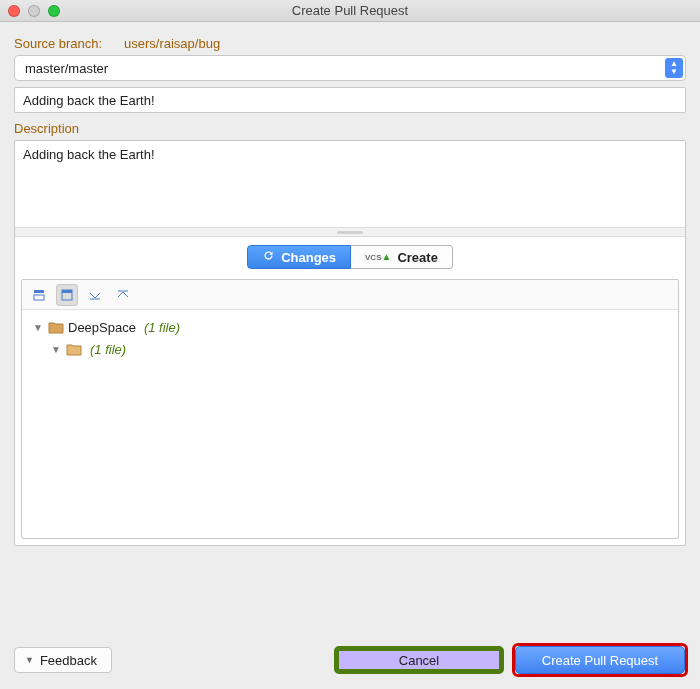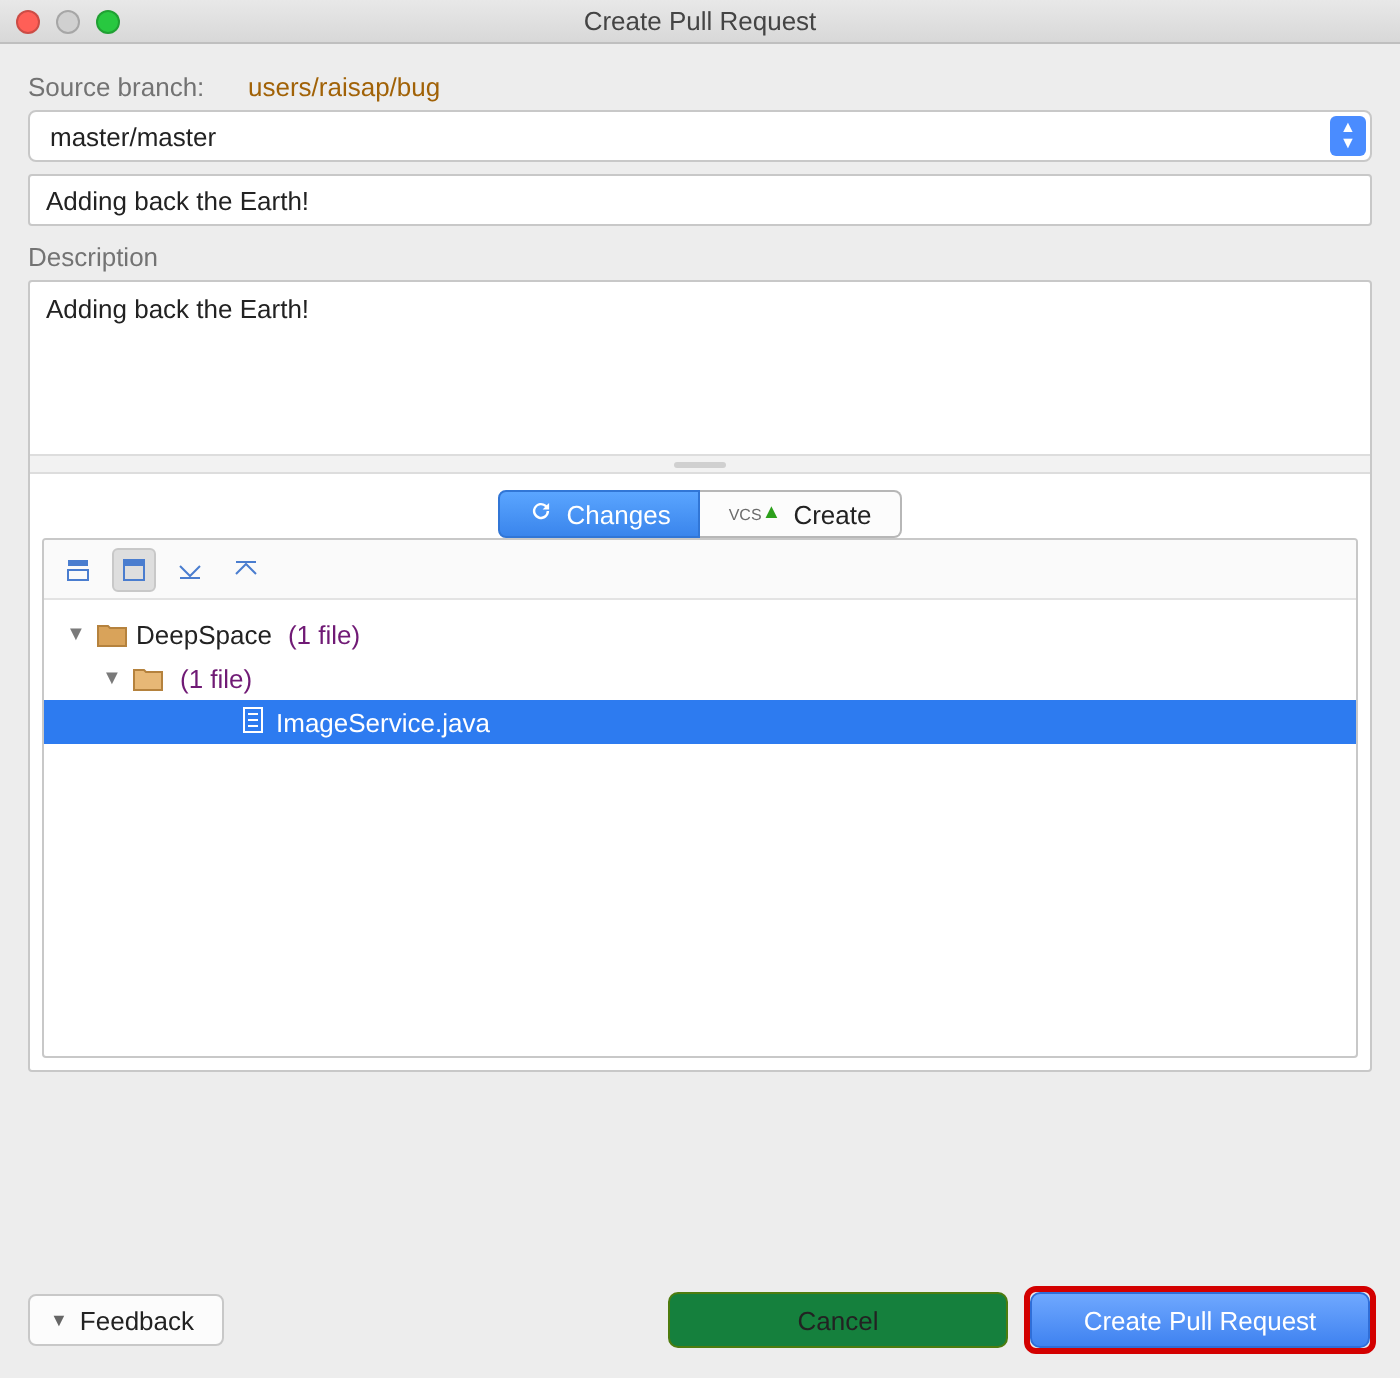--- a/index.html
+++ b/index.html
@@ -31,21 +31,21 @@
   .dot.gray { background: #d0d0d0; }
   .dot.green { background: #28c840; }
   .titlebar-title {
     position: absolute; left:0; right:0; text-align:center;
     font-size: 13px; color:#444;
   }
   .content {
     padding: 10px 14px 0 14px;
   }
   .row { display:flex; align-items:center; margin: 4px 0; }
-  .label { font-size:13px; color:#737373; }
+  .label { font-size:13px; color:#a16207; }
   .src-label { width: 110px; }
   .src-val { color:#a16207; }
   .select {
     width: 100%; height: 26px;
     border: 1px solid #c8c8c8;
     border-radius: 4px;
     background: #fff;
     display:flex; align-items:center; justify-content:space-between;
     padding: 0 2px 0 10px;
     margin: 4px 0 6px 0;
@@ -83,21 +83,21 @@
     border-top:1px solid #ddd;
     border-bottom:1px solid #ddd;
     display:flex; align-items:center; justify-content:center;
   }
   .splitter::after{
     content:""; width:26px; height:3px; background:#d0d0d0; border-radius:2px;
   }
   .changes-panel {
     padding: 8px 6px 6px 6px;
   }
-  .tabbar { display:flex; justify-content:center; margin-bottom:0;}
+  .tabbar { display:flex; justify-content:center; margin-bottom:10px;font-weight:bold;}
   .segbtn {
     height:24px;
     padding:0 14px;
     display:flex; align-items:center; gap:6px;
     font-size:13px;
     border:1px solid #b7b7b7;
     background:#fcfcfc;
   }
   .segbtn:first-child { border-radius:4px 0 0 4px; }
   .segbtn:last-child { border-radius:0 4px 4px 0; border-left:none;}
@@ -132,21 +132,21 @@
   .tree {
     padding: 6px 6px;
     font-size:13px;
   }
   .trow {
     display:flex; align-items:center; gap:4px;
     height:22px;
     padding-left:4px;
     white-space:nowrap;
   }
-  .trow .count { color:#701a75; margin-left:4px;}
+  .trow .count { color:#4d7c0f; font-style:italic; margin-left:4px;}
   .trow .folder { color:#c78a2d; }
   .trow .folder svg { display:block; }
   .trow .arrow { width:12px; text-align:center; color:#7a7a7a; font-size:10px; }
   .trow.sel {
     background:#2d7bf0; color:#fff;
     margin: 0 -6px; padding-left:10px;
   }
   .trow.sel .file-icon { color:#fff; }
   .indent1 { padding-left: 22px; }
   .footer-area {
@@ -161,23 +161,23 @@
     background:#fcfcfc;
     border-radius:4px;
     padding: 0 14px 0 10px;
     display:flex; align-items:center; gap:6px;
     font-size:13px;
   }
   .right-btns { display:flex; gap:10px; align-items:center;}
   .btn {
     height:28px;
     min-width:170px;
-    border:1px solid #4d7c0f;
+    border:5px solid #4d7c0f;
     border-radius:5px;
-    background:#15803d;
+    background:#c4b5fd;
     display:flex; align-items:center; justify-content:center;
     font-size:13px;
     padding:0 18px;
   }
   .btn.primary {
     background: linear-gradient(#6fa8ff,#3f82f0);
     color:#fff;
     border:1px solid #2f6ed8;
   }
   .highlight-border {
@@ -287,31 +287,20 @@
           </div>
           <div class="trow indent1">
             <span class="arrow">▼</span>
             <span class="folder">
               <svg width="16" height="13" viewBox="0 0 16 13">
                   <path fill="#e7b876" stroke="#b5823d" d="M1 2h5l1 1h8v9H1z"></path>
                 </svg>
             </span>
             <span class="count">(1 file)</span>
           </div>
-          <div class="trow sel" style="padding-left:98px;">
-            <span class="file-icon">
-              <svg width="14" height="14" viewBox="0 0 14 14">
-                  <rect x="2" y="1" width="9" height="12" fill="none" stroke="#fff"></rect>
-                  <line x1="4" y1="4" x2="9" y2="4" stroke="#fff"></line>
-                  <line x1="4" y1="7" x2="9" y2="7" stroke="#fff"></line>
-                  <line x1="4" y1="10" x2="9" y2="10" stroke="#fff"></line>
-                </svg>
-            </span>
-            <span>ImageService.java</span>
-          </div>
         </div>
       </div>
     </div>
   </div>
 
 </div>
 
 <div class="footer-area">
   <div class="feedback-btn">
     <span style="font-size:9px;color:#666;">▼</span>

